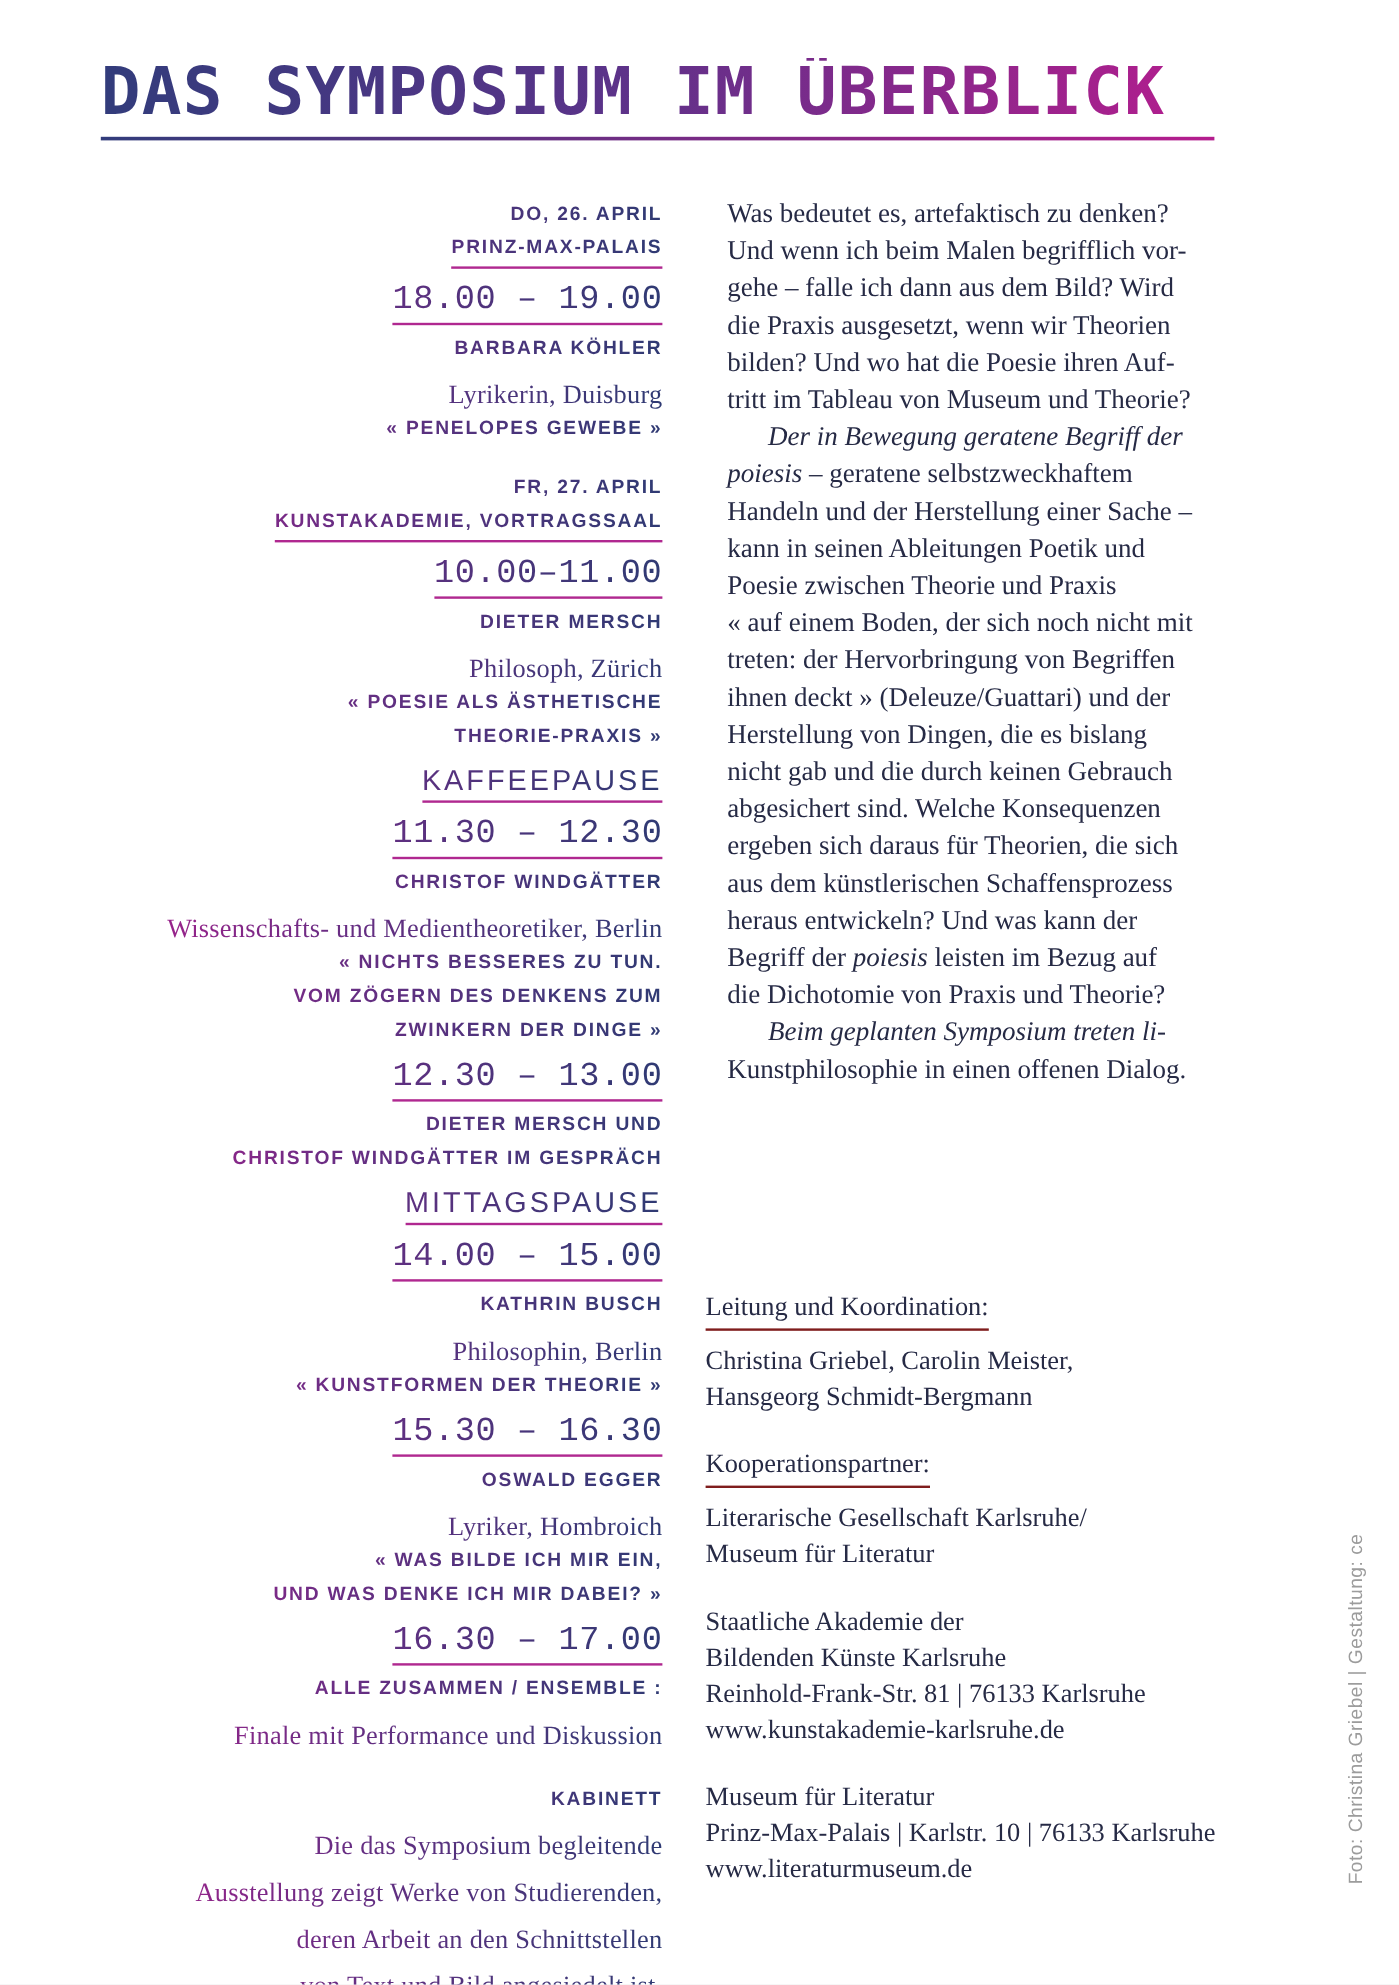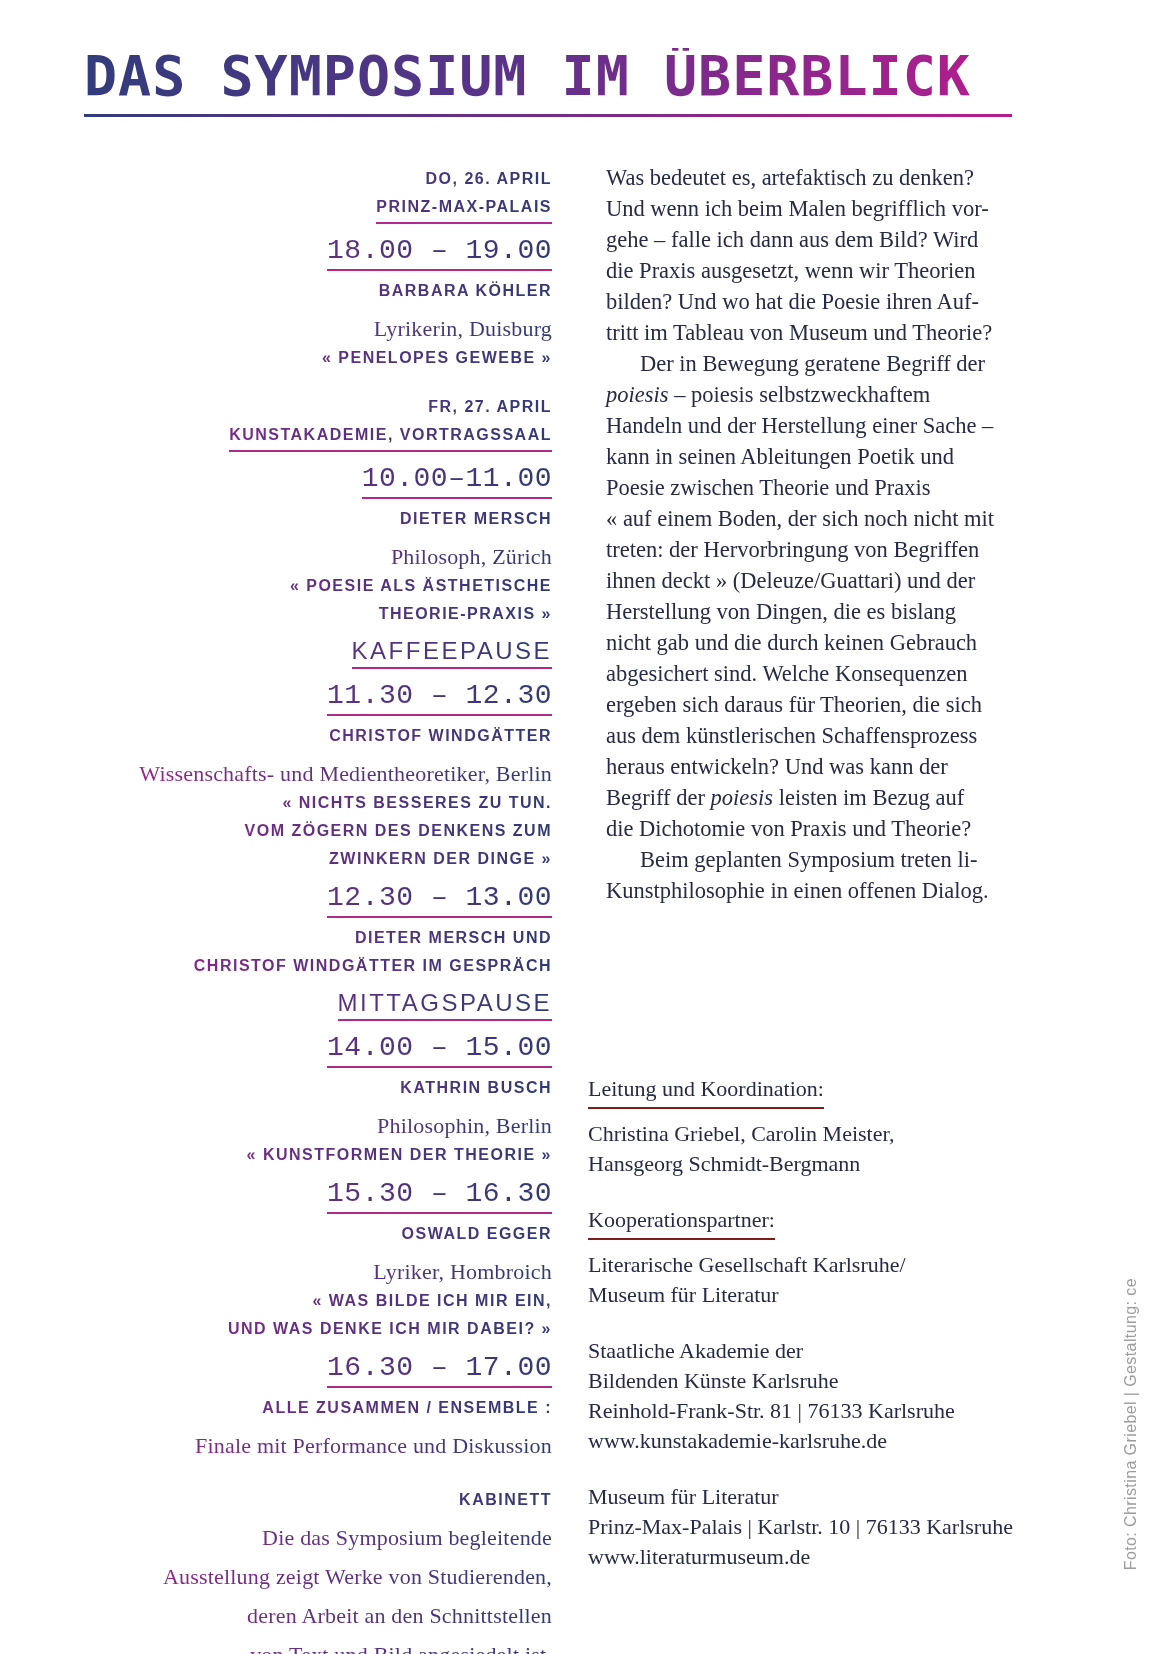--- a/index.html
+++ b/index.html
@@ -52,21 +52,21 @@
   .s-kab    { margin-top:28px; }
   .schedule > .s:first-child { margin-top:0; }
   .u { display:inline-block; padding-bottom:3px; border-bottom:2px solid #b02890; }
 
   
   .main {
     position:absolute; left:588px; top:162px; width:430px;
     color:#262a45; font-size:22.5px; line-height:31px;margin-left:18px;
   }
   .bl { white-space:nowrap; }
-  .indent { text-indent:34px; }
+  .indent { text-indent:34px;font-style:italic; }
   .it { font-style:italic; }
 
   
   .footer {
     position:absolute; left:588px; top:1074px; width:430px;
     color:#262a45; font-size:22px; line-height:30px;
   }
   .f-head { display:inline-block; padding-bottom:3px;
             border-bottom:2px solid #7f1d1d; margin-bottom:10px; white-space:nowrap; }
   .f-line { white-space:nowrap; }
@@ -145,21 +145,21 @@
     <div>
       <div class="bl">Was bedeutet es, artefaktisch zu denken?</div>
       <div class="bl">Und wenn ich beim Malen begrifflich vor-</div>
       <div class="bl">gehe – falle ich dann aus dem Bild? Wird</div>
       <div class="bl">die Praxis ausgesetzt, wenn wir Theorien</div>
       <div class="bl">bilden? Und wo hat die Poesie ihren Auf-</div>
       <div class="bl">tritt im Tableau von Museum und Theorie?</div>
     </div>
     <div>
       <div class="bl indent">Der in Bewegung geratene Begriff der</div>
-      <div class="bl"><span class="it">poiesis</span><span> – poiesis selbstzweckhaftem</span></div>
+      <div class="bl"><span class="it">poiesis</span><span> – geratene selbstzweckhaftem</span></div>
       <div class="bl">Handeln und der Herstellung einer Sache –</div>
       <div class="bl">kann in seinen Ableitungen Poetik und</div>
       <div class="bl">Poesie zwischen Theorie und Praxis</div>
       <div class="bl">« auf einem Boden, der sich noch nicht mit</div>
       <div class="bl">treten: der Hervorbringung von Begriffen</div>
       <div class="bl">ihnen deckt » (Deleuze/Guattari) und der</div>
       <div class="bl">Herstellung von Dingen, die es bislang</div>
       <div class="bl">nicht gab und die durch keinen Gebrauch</div>
       <div class="bl">abgesichert sind. Welche Konsequenzen</div>
       <div class="bl">ergeben sich daraus für Theorien, die sich</div>

